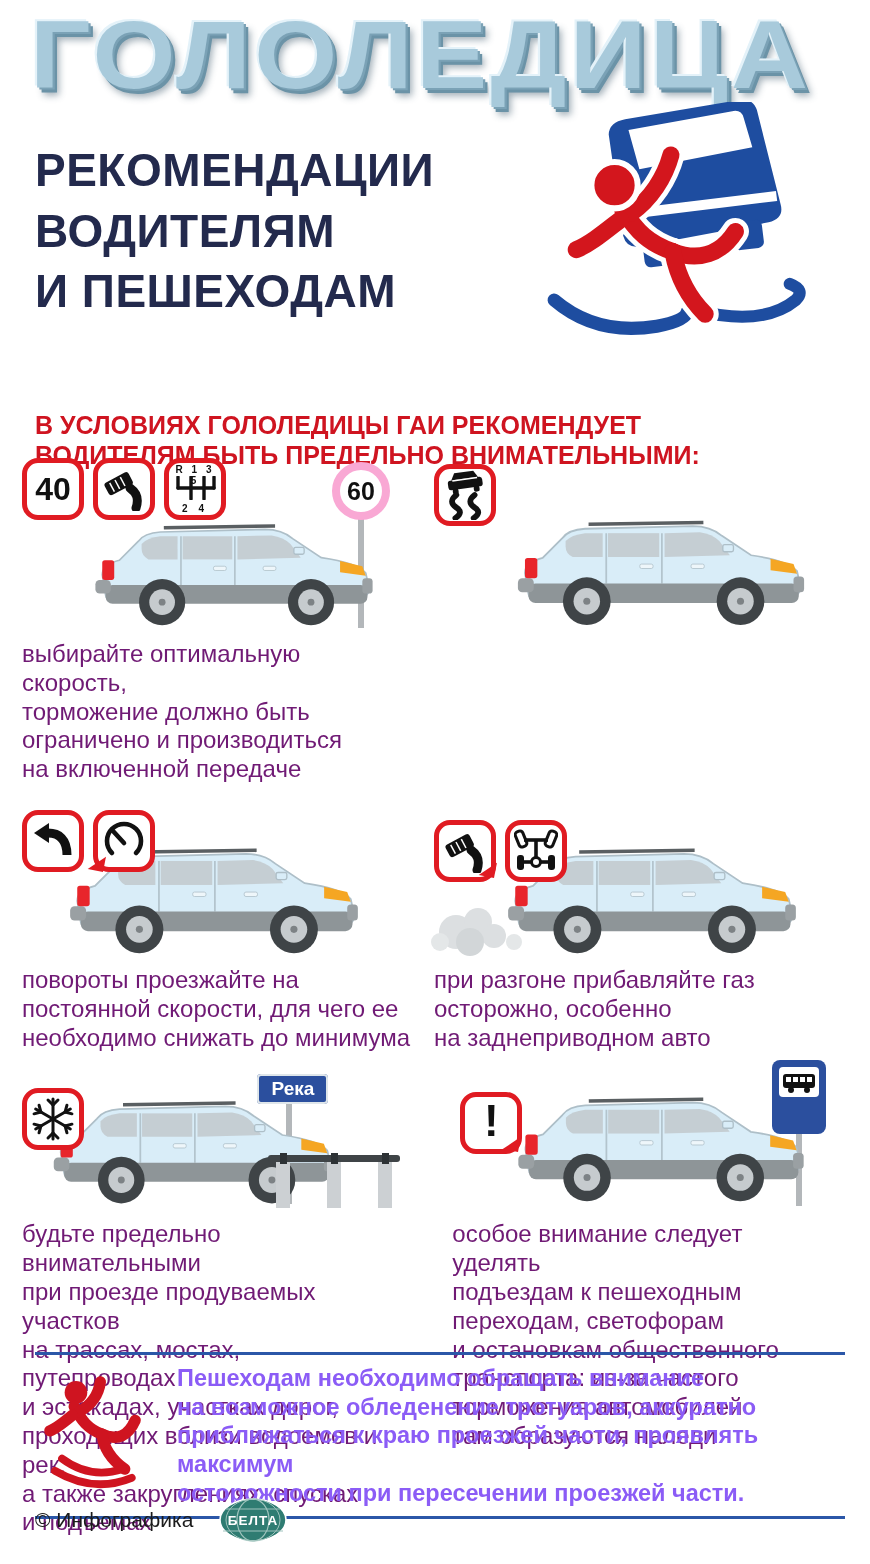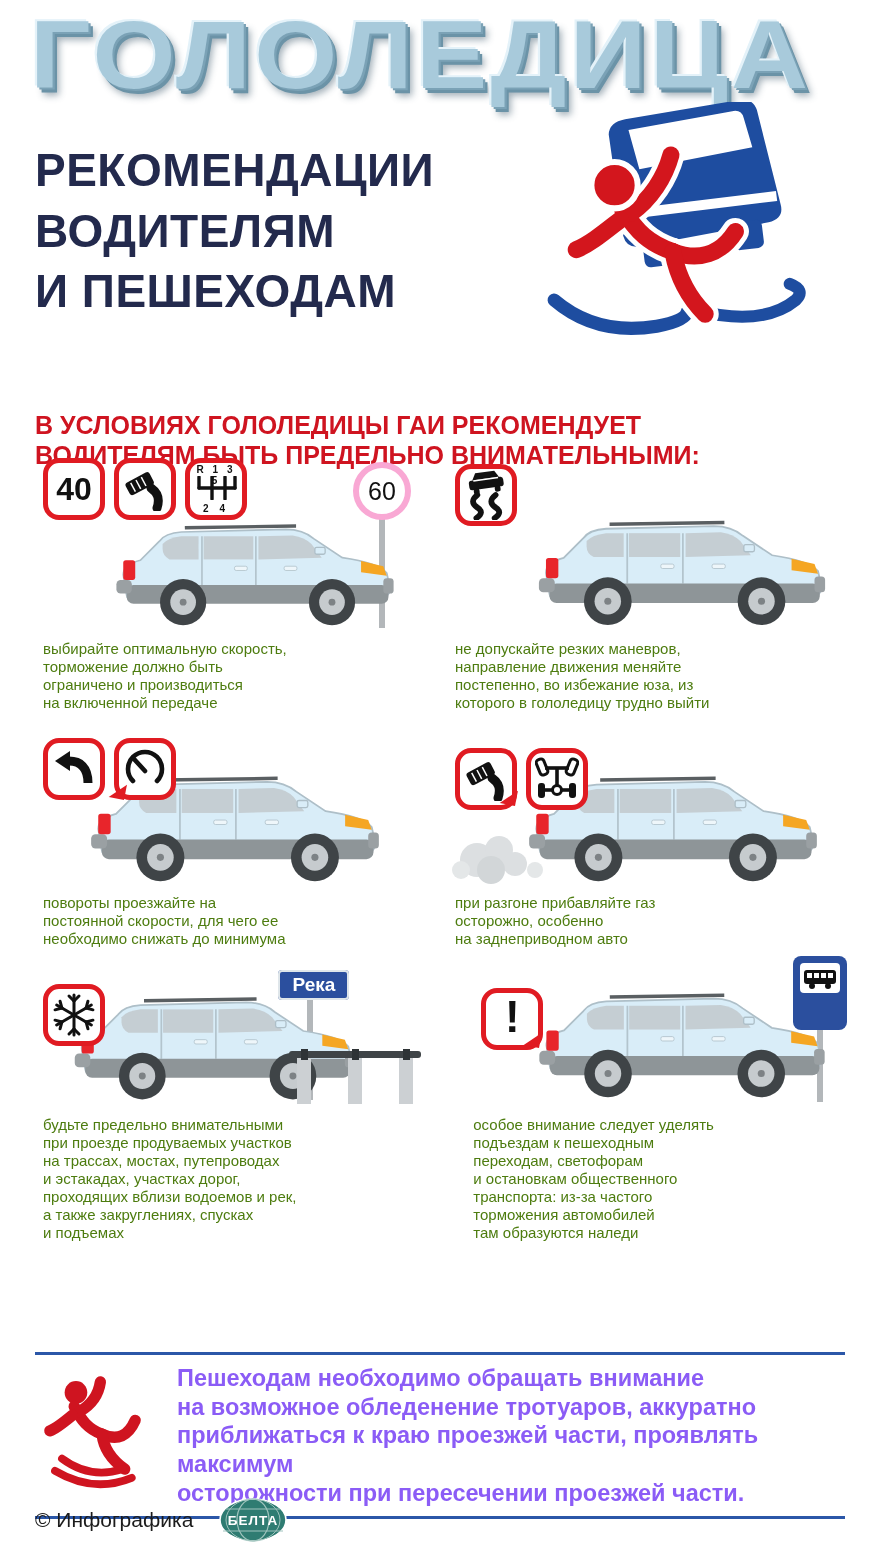--- a/index.html
+++ b/index.html
@@ -21,47 +21,47 @@
     letter-spacing:.5px;white-space:pre-line;
   }
   .hero{position:absolute;top:102px;right:42px;width:292px;height:248px;}
 
   .heading{
     position:absolute;top:372px;left:35px;width:810px;
     font-size:25px;font-weight:bold;color:#cf1420;line-height:1.2;white-space:pre-line;margin-top:38px;
   }
 
   
-  .grid{position:absolute;top:458px;left:43px;width:812px;}
+  .grid{position:absolute;top:458px;left:22px;width:812px;}
   .row{display:flex;}
   .row2{margin-top:26px;}
   .row3{margin-top:22px;gap:36px;}
   .panel{width:50%;box-sizing:border-box;}
   .panel.left{padding-right:18px;}
   .panel.right{padding-left:6px;}
   .ill{position:relative;}
   .ill-r1{height:172px;}
   .ill-r2{height:146px;}
   .ill-r3{height:136px;}
-  .caption{margin:10px 0 0 0;font-size:15px;line-height:1.2;color:#4d7c0f;white-space:pre-line;}
+  .caption{margin:10px 0 0 0;font-size:24px;line-height:1.2;color:#701a75;white-space:pre-line;}
 
   .car{position:absolute;z-index:1;}
 
   .signs{position:absolute;top:0;left:0;display:flex;gap:9px;z-index:3;}
   .sq{
     width:62px;height:62px;background:#fff;border:5px solid #e01b22;border-radius:16px;
     box-sizing:border-box;display:flex;align-items:center;justify-content:center;
     font-weight:bold;color:#111;position:relative;
   }
   .sq.num{font-size:32px;}
   .sq.excl{font-size:44px;padding-bottom:4px;}
   .round-sign{
-    width:58px;height:58px;border-radius:50%;border:6px solid #f9a8d4;background:#fff;
+    width:58px;height:58px;border-radius:50%;border:8px solid #f9a8d4;background:#fff;
     box-sizing:border-box;display:flex;align-items:center;justify-content:center;
-    font-size:25px;font-weight:normal;color:#111;
+    font-size:25px;font-weight:bold;color:#111;
   }
   .pole{position:absolute;background:#b3b7ba;width:6px;z-index:0;}
   .tail{
     position:absolute;width:0;height:0;border:11px solid transparent;border-top-color:#e01b22;
     transform:rotate(-34deg);z-index:2;
   }
   .gear{position:relative;width:48px;height:50px;font-size:10px;font-weight:bold;text-align:center;}
   .gear .gt{position:absolute;top:0;left:0;right:0;letter-spacing:3px;}
   .gear .gb{position:absolute;bottom:0;left:0;right:0;letter-spacing:4px;}
   .gear svg{position:absolute;top:12px;left:2px;}
@@ -235,24 +235,20 @@
                 </g>
                 <path d="M14,26 Q5,33 14,39 Q22,44 13,50" stroke="#111" stroke-width="6" fill="none" stroke-linecap="round"></path>
                 <path d="M33,26 Q24,33 33,39 Q41,44 32,50" stroke="#111" stroke-width="6" fill="none" stroke-linecap="round"></path>
               </svg>
             </div>
           </div>
           <svg class="car" style="left:68px;bottom:2px;width:318px;height:119px;" viewBox="0 0 360 134">
               <use href="#car"></use>
             </svg>
         </div>
-        <p class="caption">не допускайте резких маневров,
-направление движения меняйте
-постепенно, во избежание юза, из
-которого в гололедицу трудно выйти</p>
       </div>
     </div>
 
     <div class="row row2">
       <div class="panel left">
         <div class="ill ill-r2">
           <div class="signs">
             <div class="sq">
               <svg width="42" height="42" viewBox="0 0 42 42">
                 <path d="M35,35 C35,19 27,13 16,13" stroke="#111" stroke-width="9" fill="none"></path>

